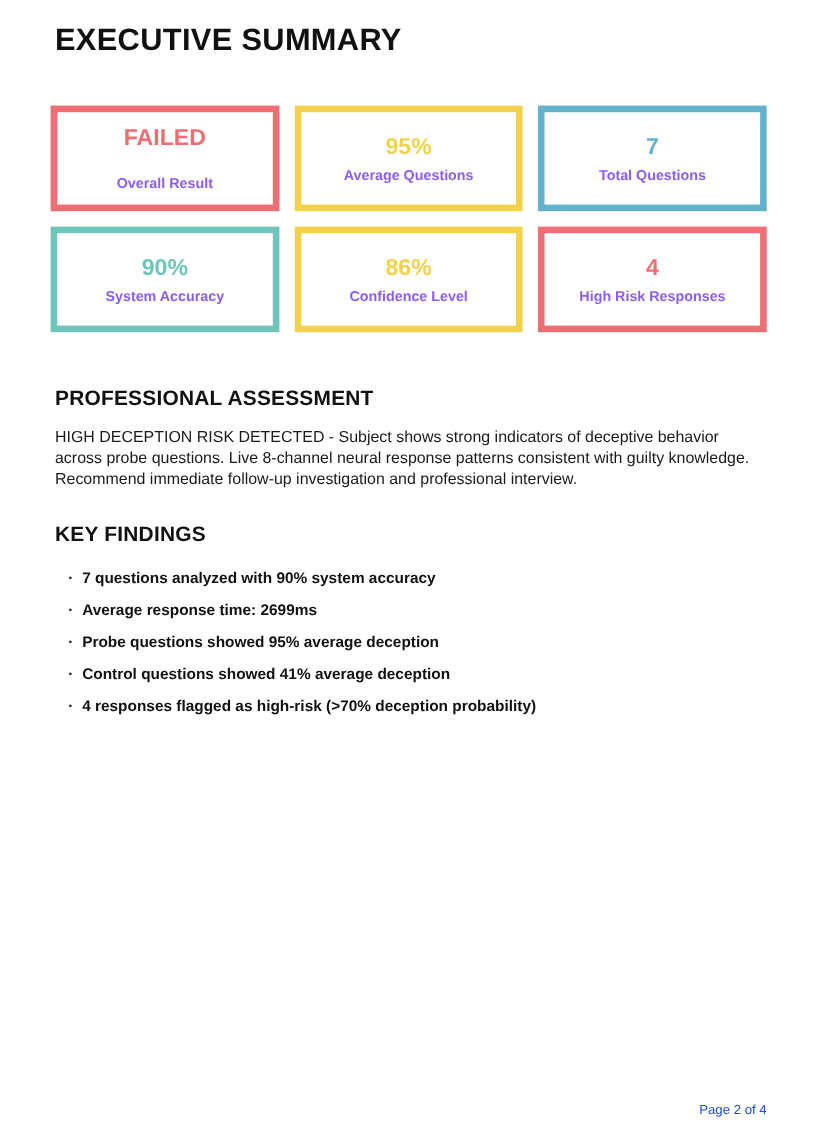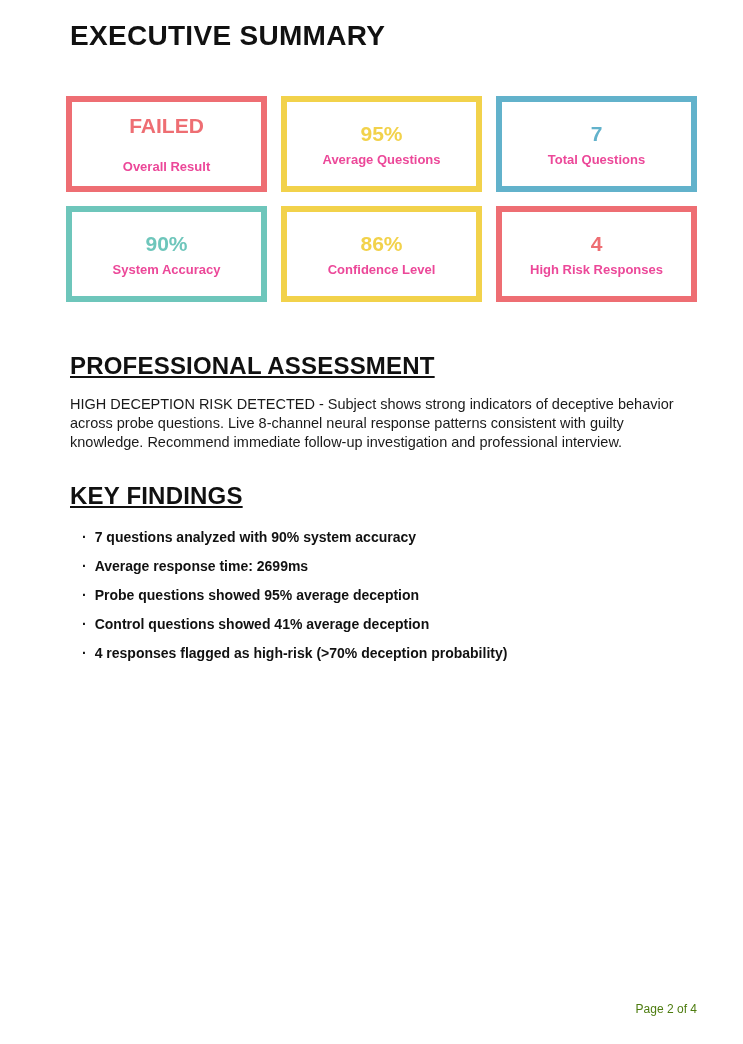--- a/index.html
+++ b/index.html
@@ -9,21 +9,20 @@
     background: #ffffff;
     font-family: "Liberation Sans", sans-serif;
     color: #1a1a1a;
   }
   .page {
     position: relative;
     width: 743px;
     height: 1044px;
     background: #ffffff;
     overflow: hidden;
-    padding-left: 20px;
   }
   .content {
     padding: 0 46px;
   }
   h1.page-title {
     font-size: 28px;
     font-weight: bold;
     letter-spacing: 0.3px;
     margin: 0;
     padding-top: 20px;
@@ -49,32 +48,31 @@
     text-align: center;
   }
   .card-value {
     font-size: 21px;
     font-weight: bold;
     line-height: 1;
   }
   .card-label {
     font-size: 13px;
     font-weight: bold;
-    color: #ec4899;
+    color: #8b5cf6;
     line-height: 1;
   }
   .section-assessment { margin-top: 50px; }
   .section-findings   { margin-top: 30px; }
   h2.section-heading {
-    font-size: 24px;
+    font-size: 19px;
     font-weight: bold;
     color: #111111;
     margin: 0 0 0 4px;
     letter-spacing: 0.2px;
-    text-decoration: underline;
   }
   p.assessment-body {
     margin: 15px 0 0 4px;
     font-size: 14.5px;
     font-weight: normal;
     line-height: 19px;
     color: #1a1a1a;
     max-width: 651px;
   }
   ul.findings-list {
@@ -94,21 +92,21 @@
   }
   .bullet-glyph {
     font-size: 14px;
     font-weight: bold;
   }
   .page-footer {
     position: absolute;
     top: 1002px;
     right: 46px;
     font-size: 12px;
-    color: #4d7c0f;
+    color: #1d4ed8;
     font-weight: normal;
   }
 </style>
 </head>
 <body>
 
 <div class="page">
   <div class="content">
 
     <h1 class="page-title">EXECUTIVE SUMMARY</h1>

